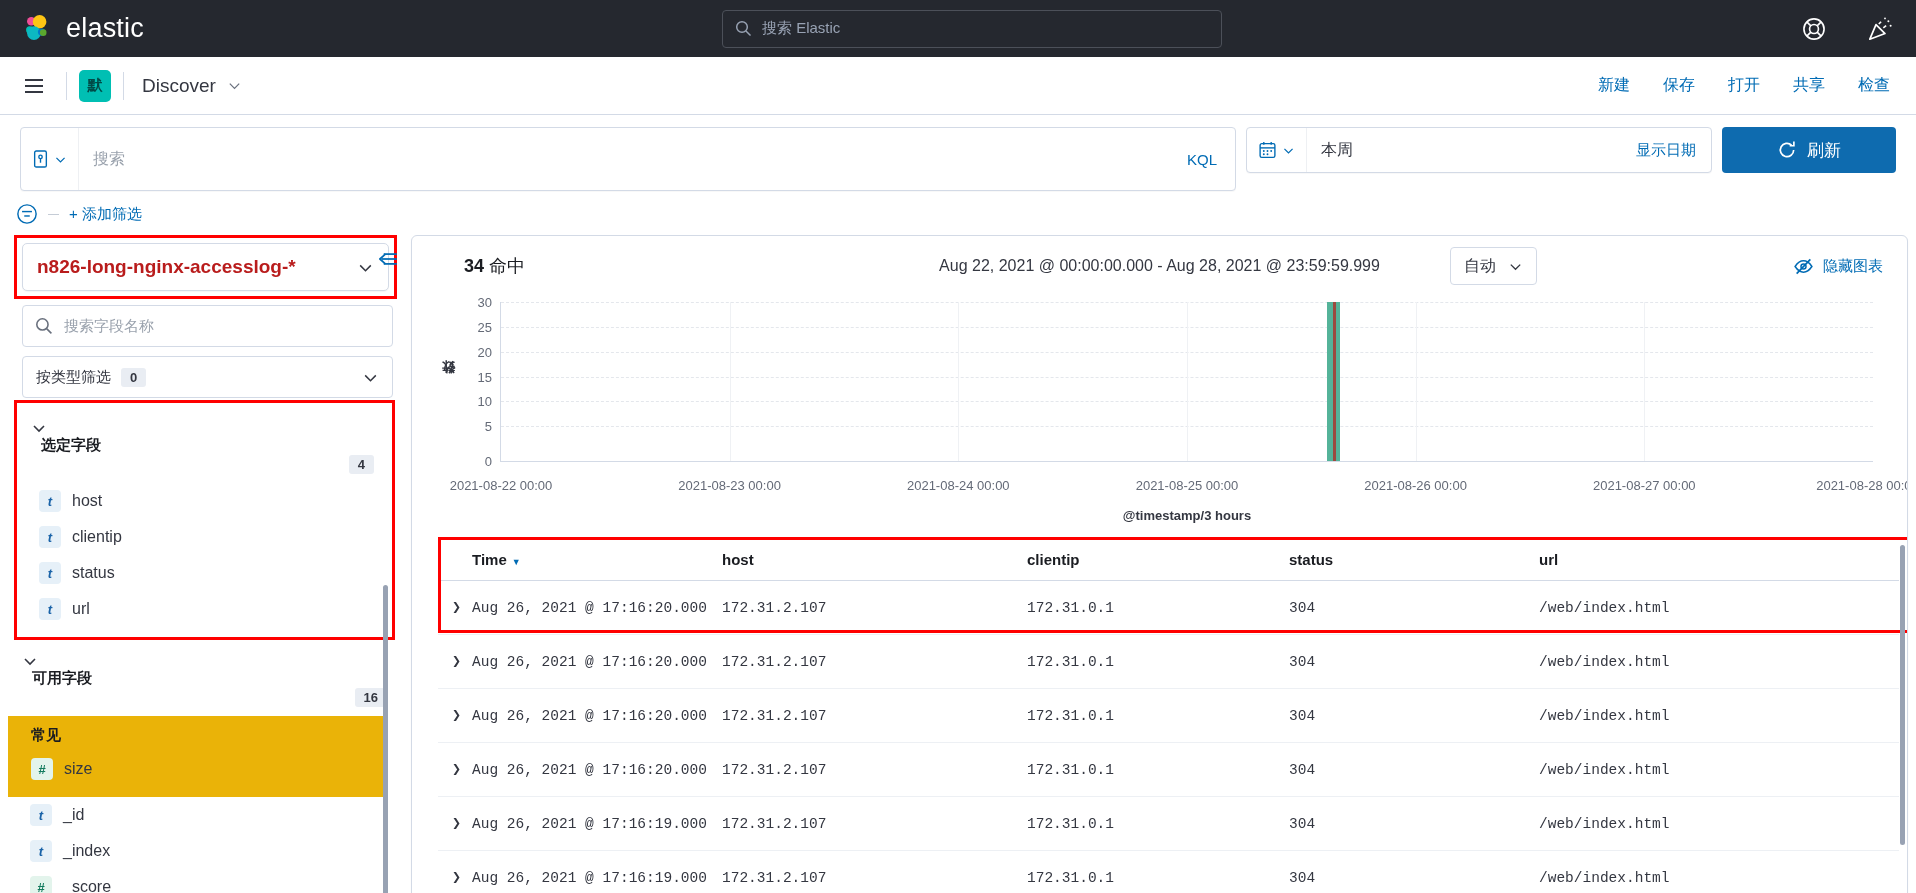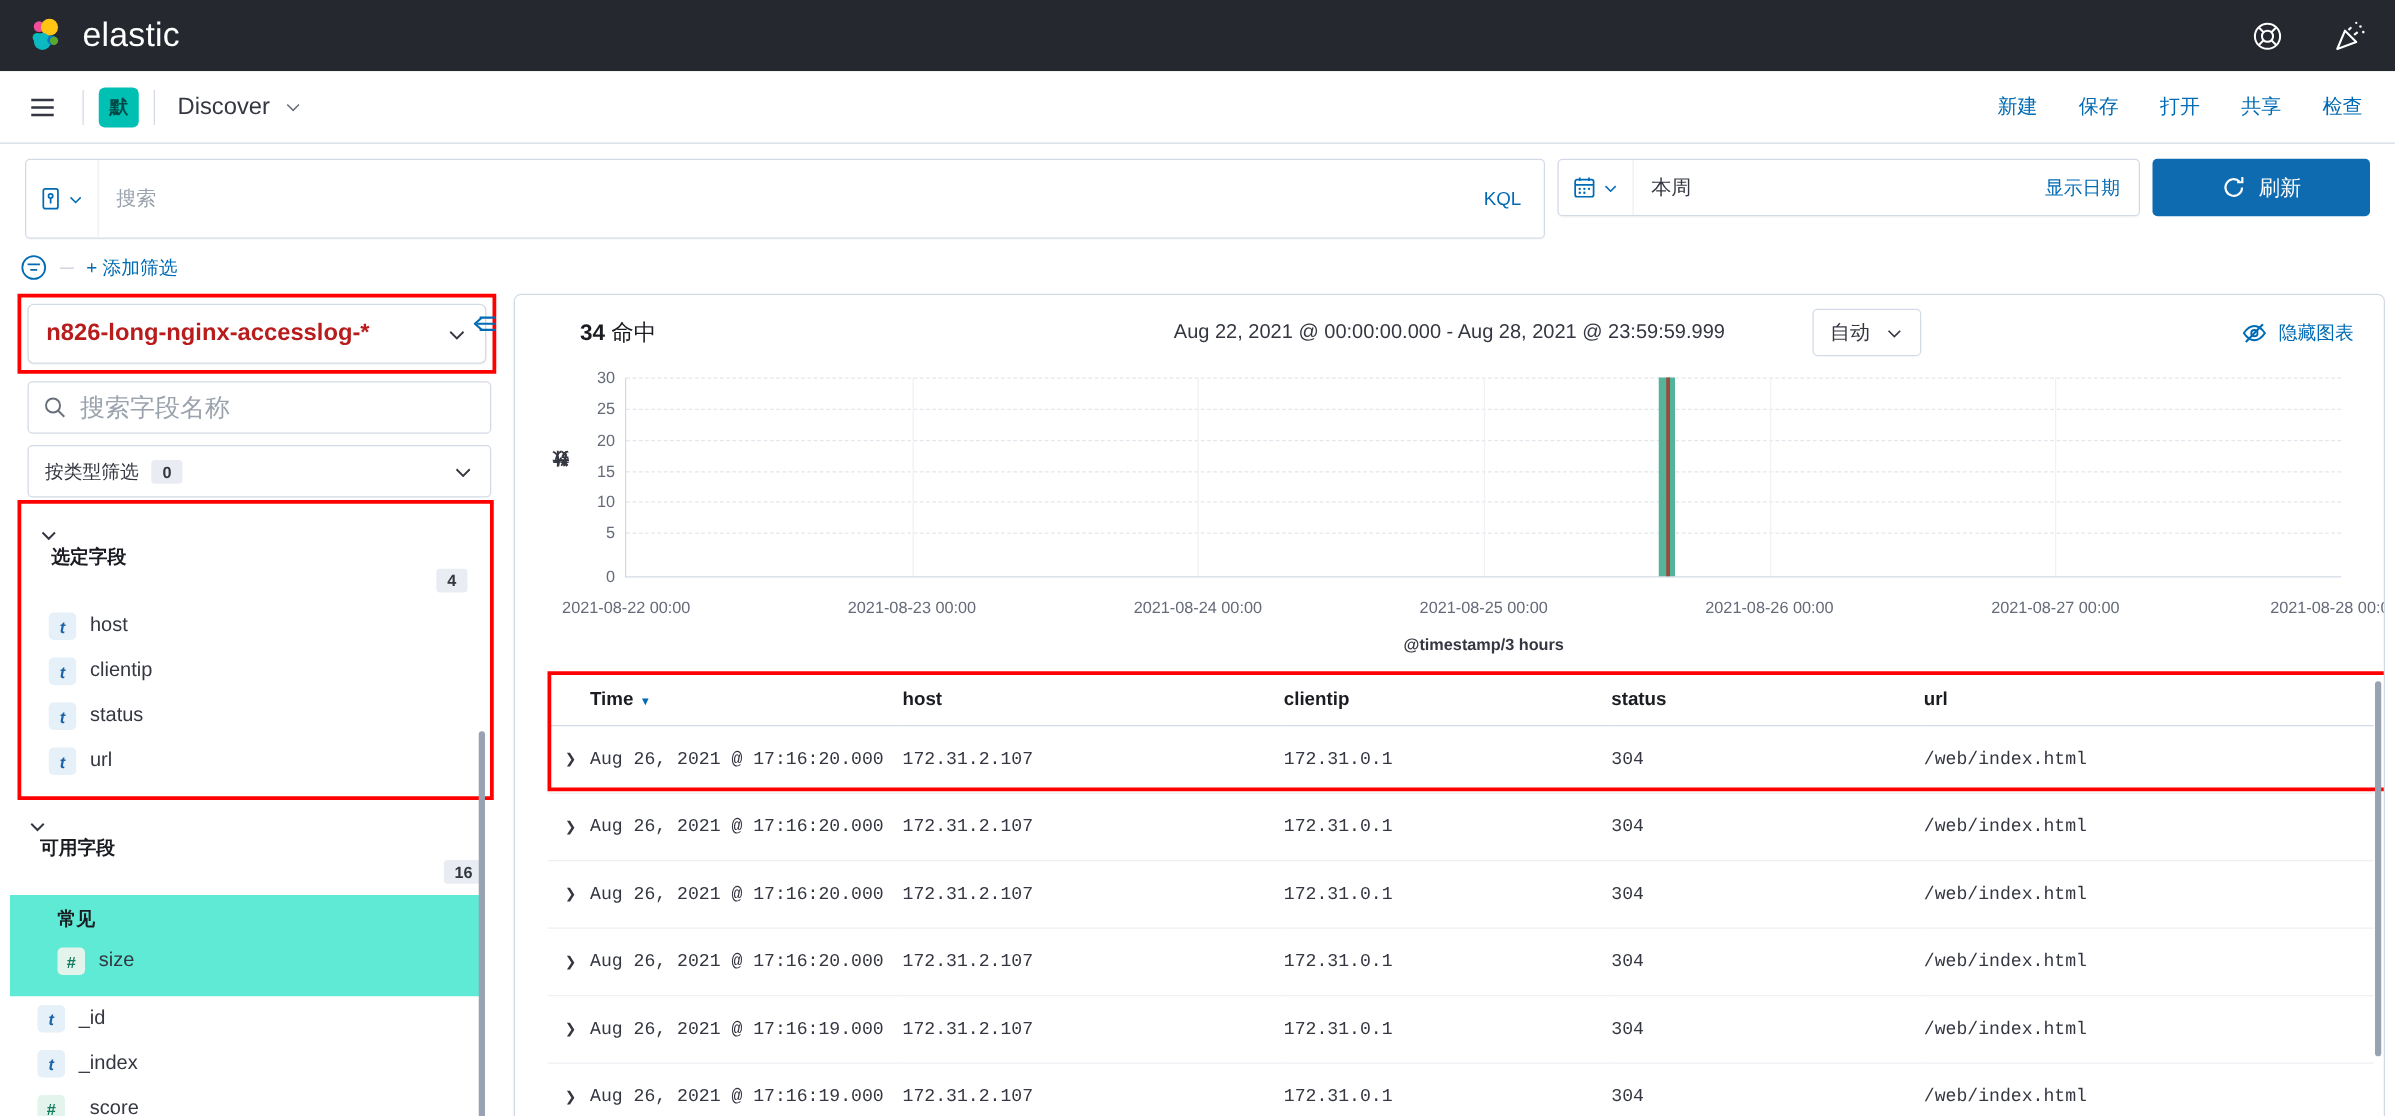--- a/index.html
+++ b/index.html
@@ -86,21 +86,21 @@
   .ip-select {
     height: 48px; border: 1px solid #D3DAE6; border-radius: 5px; background: #fff;
     display: flex; align-items: center; justify-content: space-between;
     padding: 0 14px; cursor: pointer; box-shadow: 0 1px 1px rgba(0,0,0,.04);
   }
   .ip-select .name { font-size: 19px; font-weight: 700; color: #b91c1c; }
   .fieldsearch {
     margin: 6px 12px 0 14px; height: 42px; border: 1px solid #D3DAE6; border-radius: 4px;
     display: flex; align-items: center; gap: 11px; padding: 0 12px; background: #fff;
   }
-  .fieldsearch .ph { color: #9aa2ad; font-size: 20px; }
+  .fieldsearch .ph { color: #9aa2ad; font-size: 15px; }
   .typefilter {
     margin: 9px 12px 0 14px; height: 42px; border: 1px solid #D3DAE6; border-radius: 4px;
     display: flex; align-items: center; padding: 0 13px; background: #fff; cursor: pointer;
   }
   .typefilter .lbl { font-size: 15px; color: #343741; }
   .cbadge { background: #E9EDF3; border-radius: 3px; font-size: 13px; color: #343741;
     padding: 2px 9px; margin-left: 10px; font-weight: 600; }
   .sec-head { display: flex; align-items: flex-start; padding: 13px 10px 9px 14px; cursor: pointer; flex-direction: column; }
   .sec-head .t { font-size: 15px; font-weight: 700; color: #1a1c21; margin-left: 10px; }
   .sec-head .n { margin-left: auto; background: #E9EDF3; border-radius: 3px; font-size: 13px;
@@ -108,21 +108,21 @@
   .fld { display: flex; align-items: center; gap: 11px; padding: 7px 14px 7px 22px; cursor: pointer; }
   .ftype {
     width: 22px; height: 22px; border-radius: 4px; font-size: 13px; font-style: italic;
     display: flex; align-items: center; justify-content: center; font-weight: 600; flex: none;
   }
   .ftype.t { background: #E6F0F8; color: #1a63a8; }
   .ftype.num { background: #E3F4EC; color: #137b5e; font-style: normal; }
   .ftype.date { background: #FDEFE3; color: #a35a13; font-size: 11px; font-style: normal; }
   .fname { font-size: 16px; color: #343741; }
   .sel-fields { margin: 2px 10px 0 6px; padding: 4px 0 10px 0; }
-  .common-hl { background: #5eead4; padding: 8px 0 10px 16px; margin-right: 20px; }
+  .common-hl { background: #eab308; padding: 8px 0 10px 1px; margin-right: 20px; }
   .common-hl .ttl { font-size: 15px; font-weight: 700; color: #1a1c21; padding: 2px 0 6px 22px; }
   .sbscroll { position: absolute; right: 17px; top: 350px; width: 5px; height: 330px;
     background: #98A2B3; border-radius: 3px; cursor: pointer; }
 
   
   .main { flex: 1; padding: 0 8px 0 6px; position: relative; }
   .collapse-arrow { position: absolute; left: -30px; top: 14px; cursor: pointer; }
   .panel {
     background: #fff; border: 1px solid #D3DAE6; border-radius: 6px; height: 100%;
     box-shadow: 0 1px 2px rgba(0,0,0,.03); overflow: hidden;
@@ -193,20 +193,27 @@
         <circle cx="19" cy="9.5" r="6.6" fill="#FEC514"></circle>
         <circle cx="9.5" cy="17.5" r="3.6" fill="#00BFB3"></circle>
         <circle cx="13.5" cy="20.5" r="6.6" fill="#0CB8C2"></circle>
         <circle cx="21" cy="19.5" r="3.6" fill="#07C"></circle>
         <circle cx="22.5" cy="20" r="3.2" fill="#5BA82E"></circle>
       </svg>
     </span>
     <span class="brand-name">elastic</span>
   </div>
 
+  <div class="global-search">
+    <svg width="17" height="17" viewBox="0 0 16 16">
+      <circle cx="6.6" cy="6.6" r="5" fill="none" stroke="#98a2b3" stroke-width="1.4"></circle>
+      <line x1="10.3" y1="10.3" x2="14.6" y2="14.6" stroke="#98a2b3" stroke-width="1.4"></line>
+    </svg>
+    <span class="ph">搜索 Elastic</span>
+  </div>
 
   <div class="header-right">
     <span class="hicon">
       <svg width="26" height="26" viewBox="0 0 24 24" fill="none" stroke="#fff" stroke-width="1.5">
         <circle cx="12" cy="12" r="9.3"></circle>
         <circle cx="12" cy="12" r="4.1"></circle>
         <line x1="5.6" y1="5.6" x2="9.1" y2="9.1"></line>
         <line x1="14.9" y1="14.9" x2="18.4" y2="18.4"></line>
         <line x1="18.4" y1="5.6" x2="14.9" y2="9.1"></line>
         <line x1="9.1" y1="14.9" x2="5.6" y2="18.4"></line>

